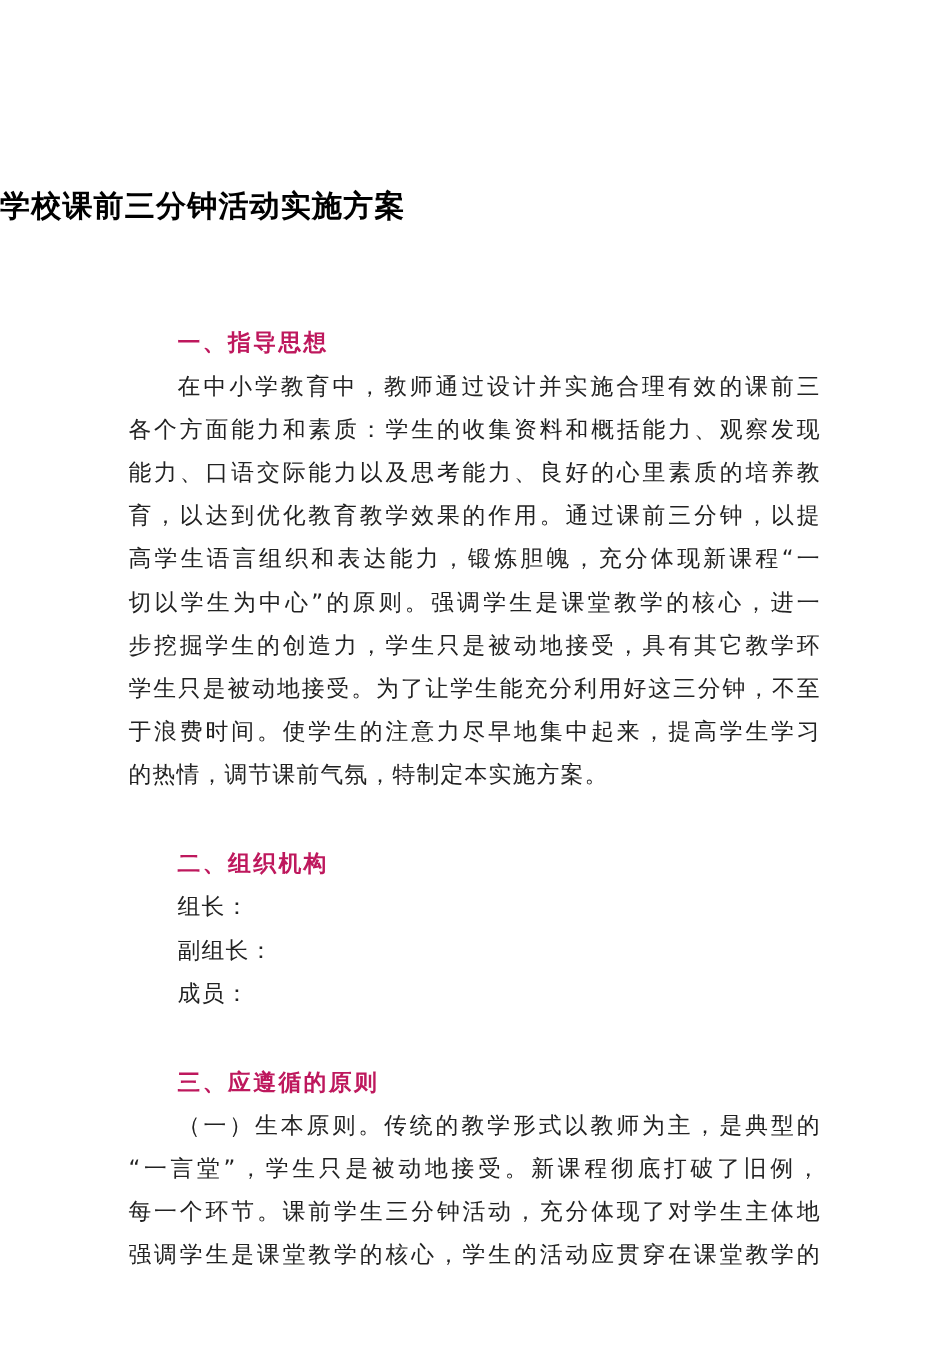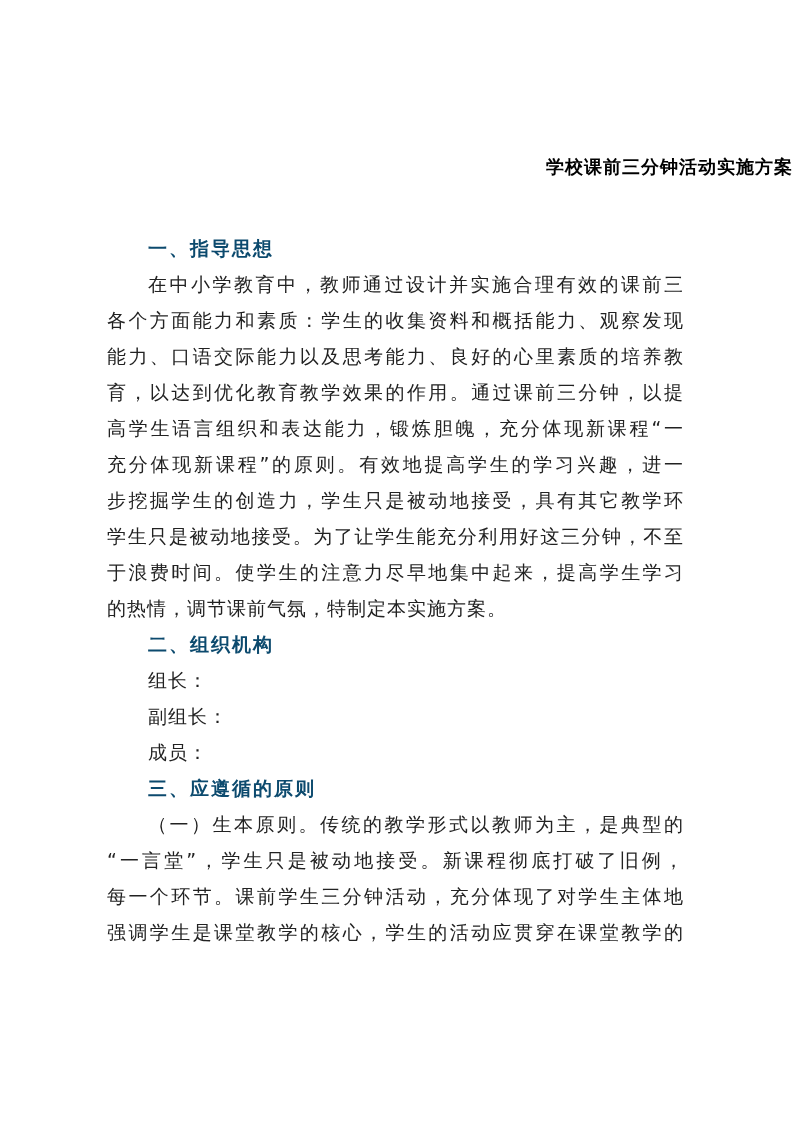--- a/index.html
+++ b/index.html
@@ -1,43 +1,43 @@
 <!DOCTYPE html>
 <html><head>
 <meta charset="utf-8">
 <style>
   html, body { margin: 0; padding: 0; background: #ffffff; }
   body { width: 793px; height: 1122px; position: relative; overflow: hidden;
          font-family: "DejaVu Sans", "Liberation Sans", sans-serif; color: #111; }
   .page { position: absolute; left: 0; top: 0; width: 793px; height: 1122px; background: #fff; }
-  .title { position: absolute; top: 155px; left: 0; width: 793px; text-align: right;
-           font-size: 18px; font-weight: bold; letter-spacing: 1px; color: #000; }
+  .title { position: absolute; top: 155px; left: 0; width: 793px; text-align: left;
+           font-size: 25px; font-weight: bold; letter-spacing: 1px; color: #000; }
   .body { position: absolute; left: 107px; top: 230px; width: 576px; }
   .line { height: 36px; line-height: 36px; font-size: 19px; white-space: nowrap;
           overflow: visible; color: #222; }
   .justify { text-align: justify; text-align-last: justify; }
   .indent { padding-left: 41px; }
-  .heading { font-weight: bold; color: #0c4a6e; letter-spacing: 2px; }
+  .heading { font-weight: bold; color: #be185d; letter-spacing: 2px; margin-top: 38px; }
   .plain { letter-spacing: 1px; }
 </style>
 </head>
 <body>
 
 <div class="page">
   <div class="title">学校课前三分钟活动实施方案</div>
 
   <div class="body">
 
     <div class="line indent heading">一、指导思想</div>
     <div class="line indent justify">在中小学教育中，教师通过设计并实施合理有效的课前三</div>
     <div class="line justify">各个方面能力和素质：学生的收集资料和概括能力、观察发现</div>
     <div class="line justify">能力、口语交际能力以及思考能力、良好的心里素质的培养教</div>
     <div class="line justify">育，以达到优化教育教学效果的作用。通过课前三分钟，以提</div>
     <div class="line justify">高学生语言组织和表达能力，锻炼胆魄，充分体现新课程“一</div>
-    <div class="line justify">充分体现新课程”的原则。有效地提高学生的学习兴趣，进一</div>
+    <div class="line justify">切以学生为中心”的原则。强调学生是课堂教学的核心，进一</div>
     <div class="line justify">步挖掘学生的创造力，学生只是被动地接受，具有其它教学环</div>
     <div class="line justify">学生只是被动地接受。为了让学生能充分利用好这三分钟，不至</div>
     <div class="line justify">于浪费时间。使学生的注意力尽早地集中起来，提高学生学习</div>
     <div class="line plain">的热情，调节课前气氛，特制定本实施方案。</div>
 
     <div class="line indent heading">二、组织机构</div>
     <div class="line indent plain">组长：</div>
     <div class="line indent plain">副组长：</div>
     <div class="line indent plain">成员：</div>
 

